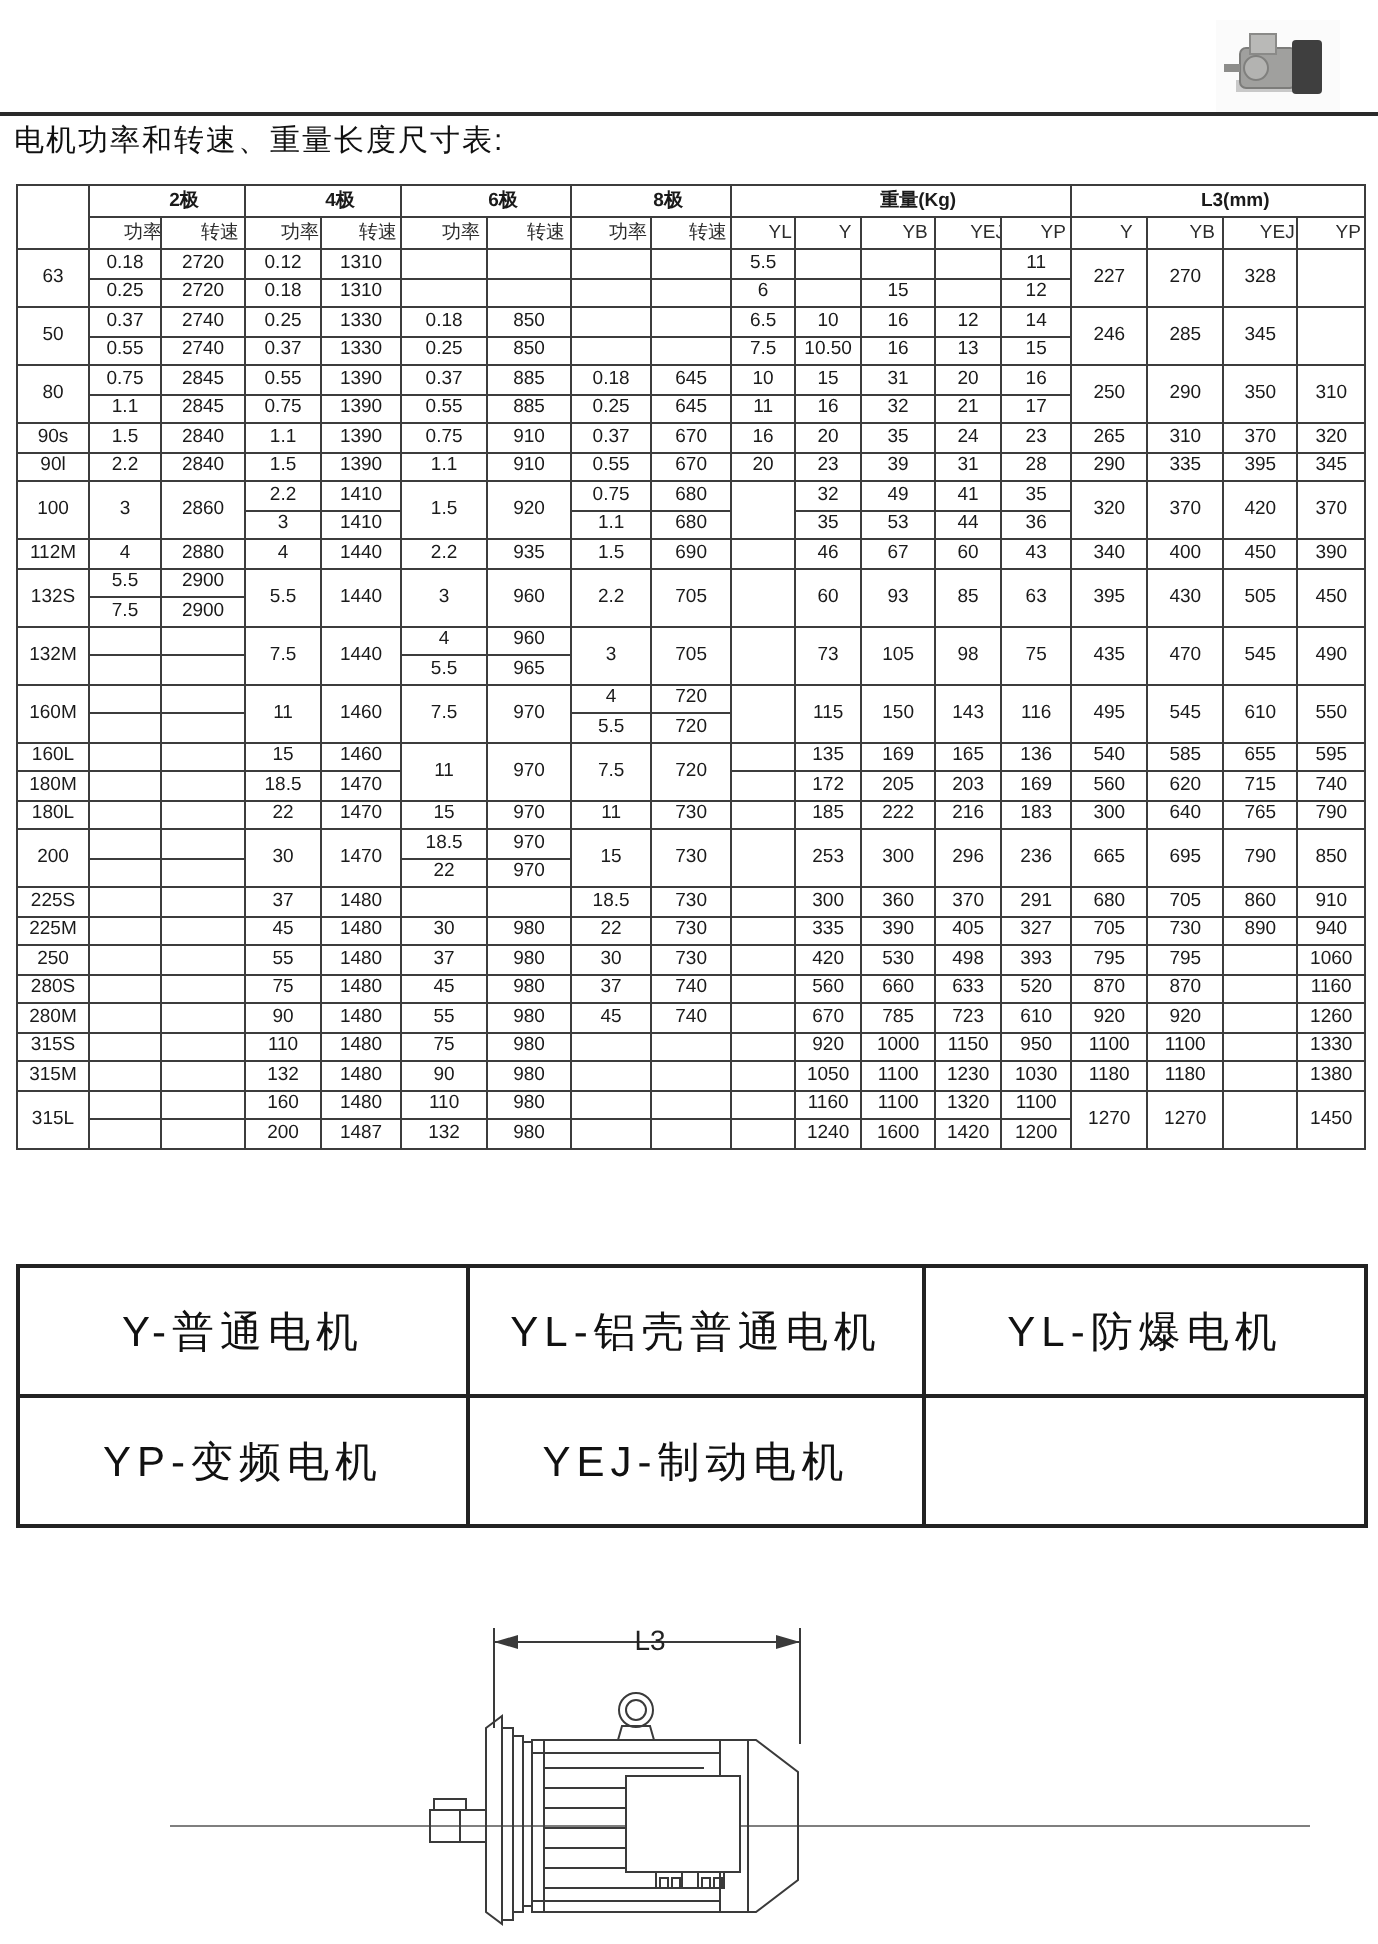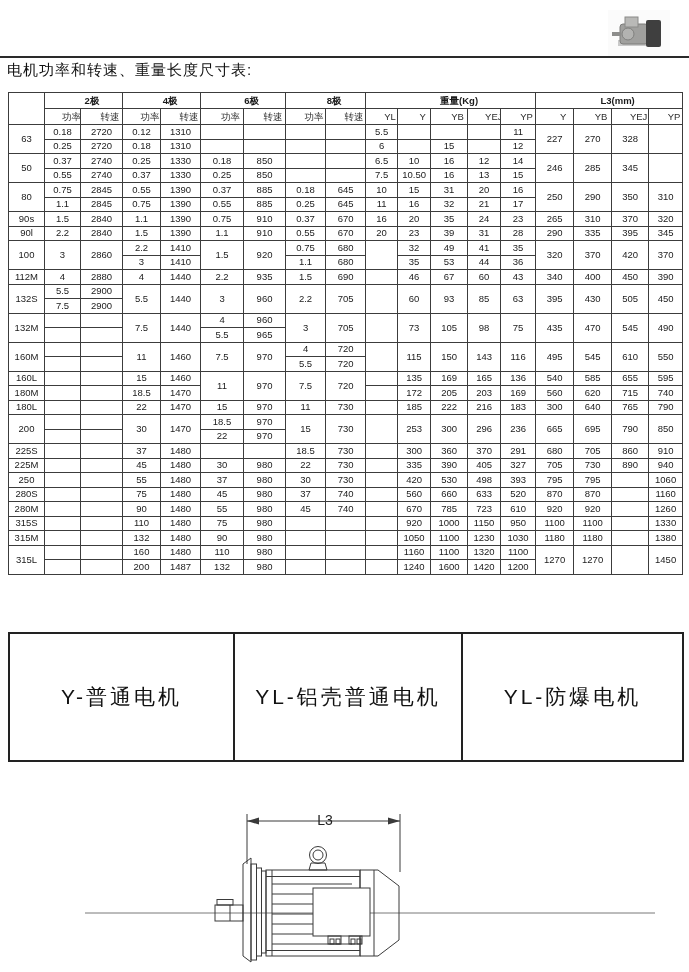--- a/index.html
+++ b/index.html
@@ -645,20 +645,25 @@
       <col style="width:225px">
       <col style="width:228px">
       <col style="width:221px">
     </colgroup>
   <tbody>
       <tr>
         <td>Y-普通电机</td>
         <td>YL-铝壳普通电机</td>
         <td>YL-防爆电机</td>
       </tr>
+      <tr>
+        <td>YP-变频电机</td>
+        <td>YEJ-制动电机</td>
+        <td></td>
+      </tr>
     </tbody>
 </table>
 
 <div class="diagram">
   <svg width="689" height="166" viewBox="0 0 689 166" stroke="#3a3a3a" stroke-width="1" fill="none">
 
     <line x1="85" y1="107" x2="655" y2="107" stroke="#555" stroke-width="0.8"></line>
 
     <line x1="247" y1="8" x2="247" y2="58"></line>
     <line x1="400" y1="8" x2="400" y2="66"></line>

